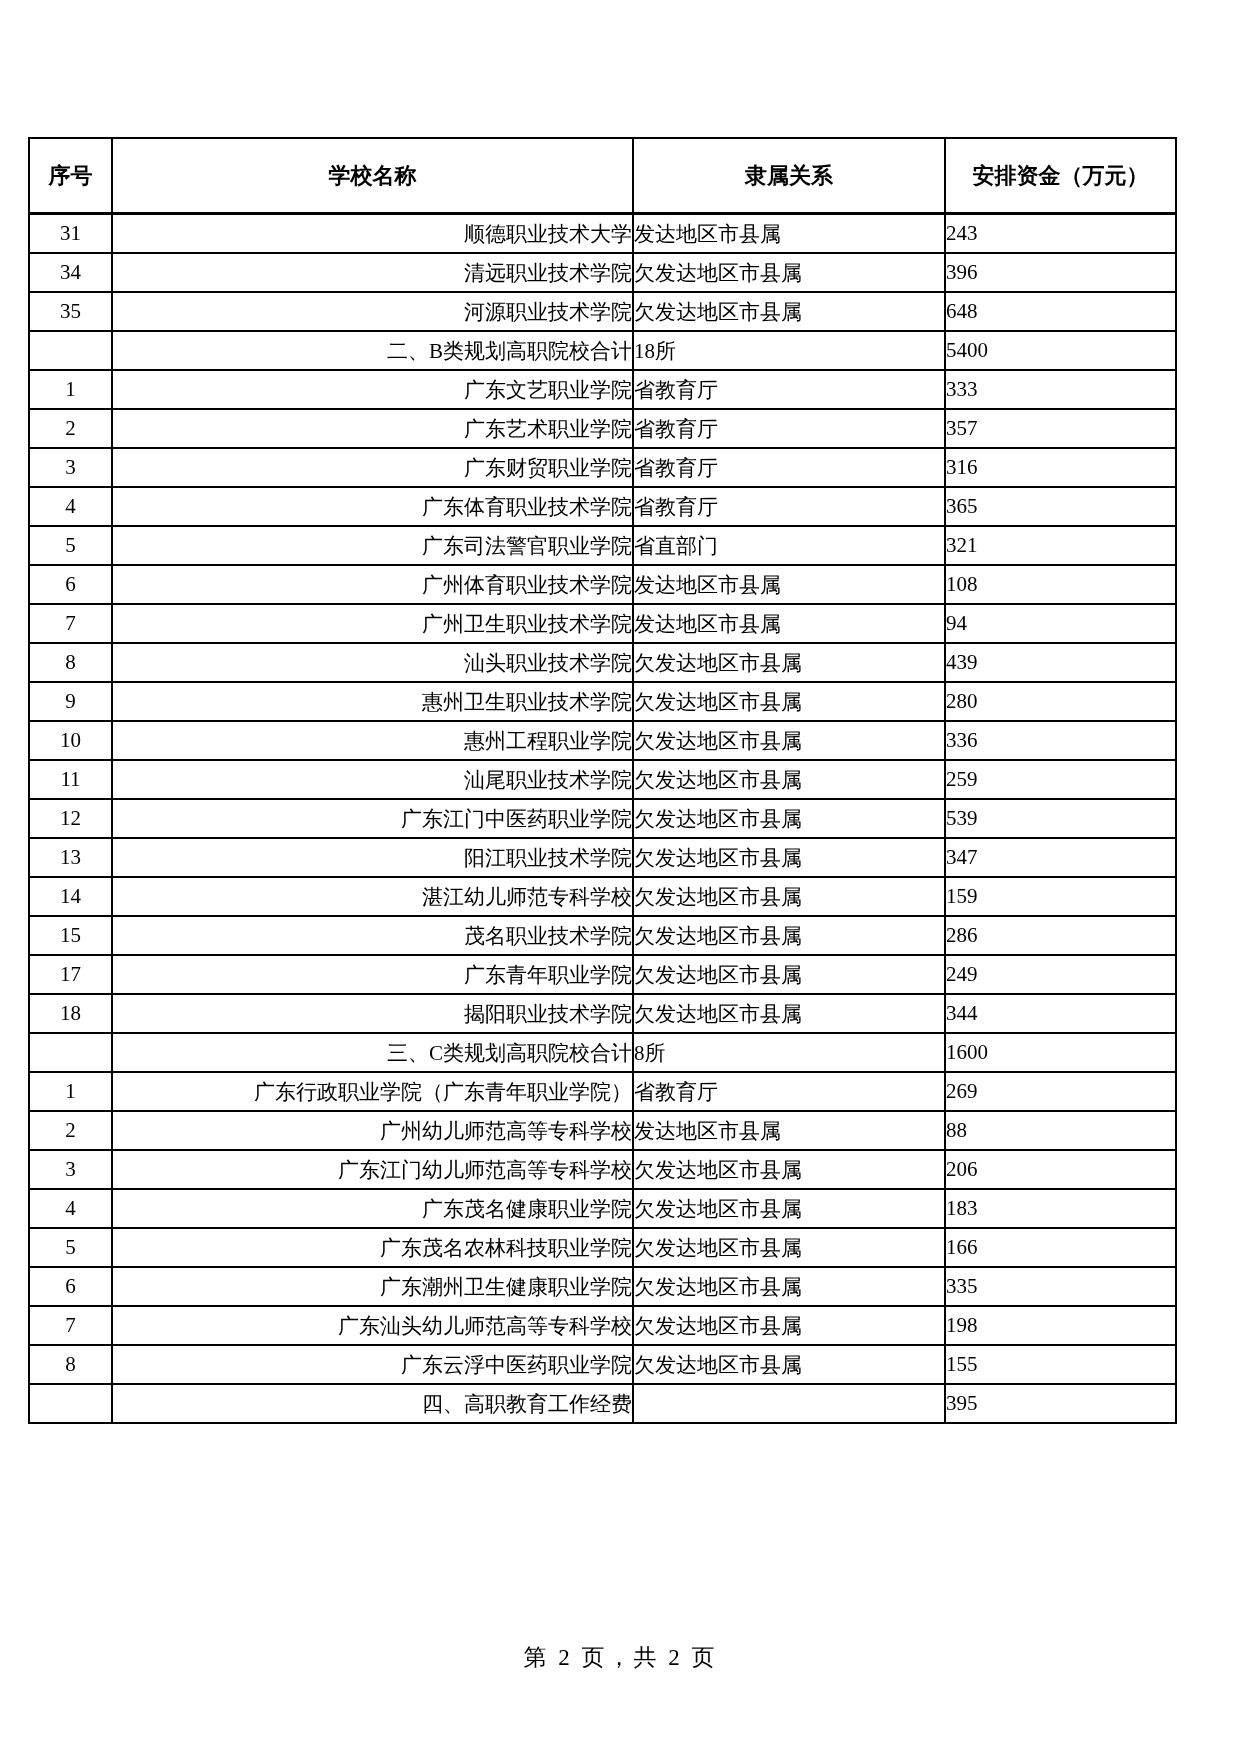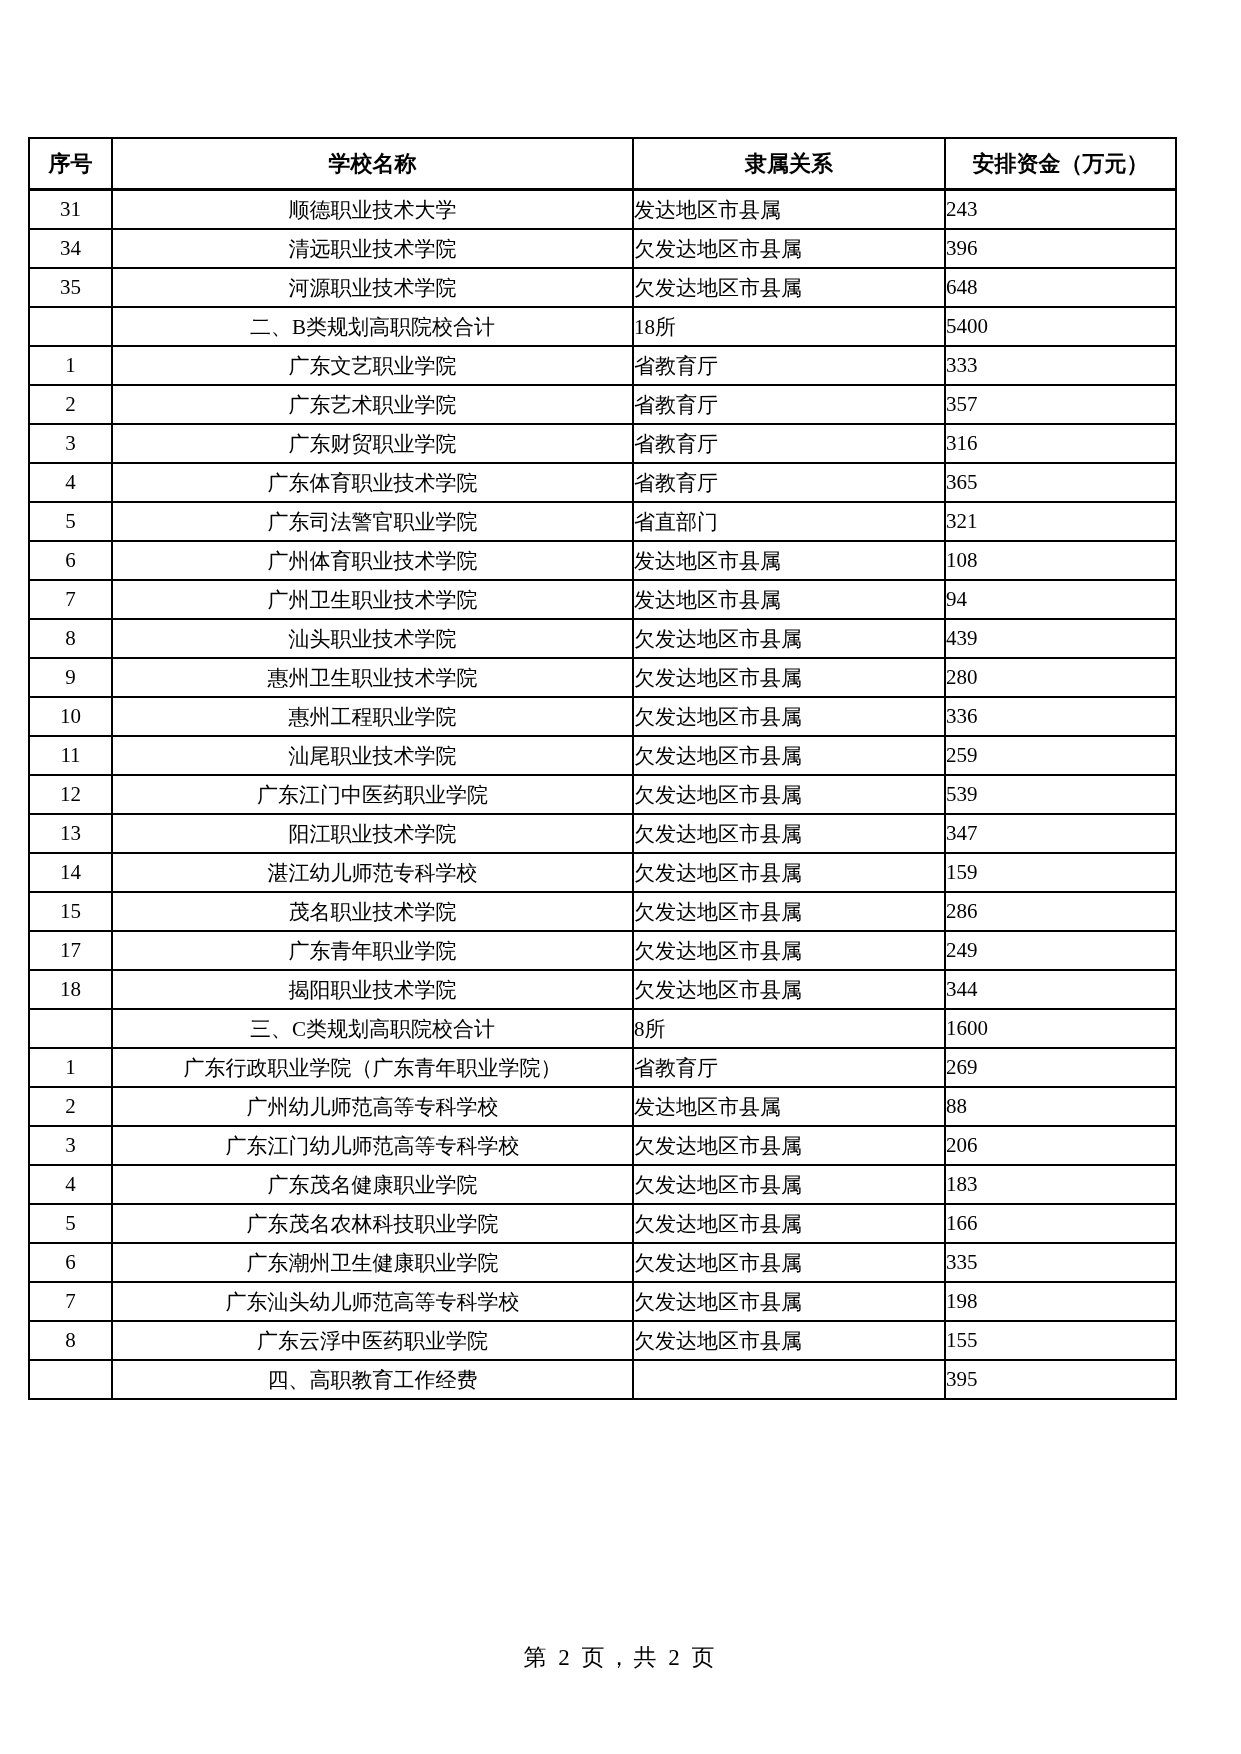--- a/index.html
+++ b/index.html
@@ -32,29 +32,29 @@
     overflow: hidden;
     white-space: nowrap;
   }
   table.doc-table th {
     font-family: "Liberation Sans", "DejaVu Sans", sans-serif;
     font-weight: bold;
     font-size: 22px;
     height: 41px;
     text-align: center;
     border-bottom: 3px solid #000000;
-    padding: 4px;
+    padding: 16px;
   }
   table.doc-table td {
     font-size: 21px;
     height: 37px;
     padding: 0;
   }
   td.cell-no  { text-align: center; font-size: 20px; }
-  td.cell-name { text-align: center; padding-left: 6px; }
+  td.cell-name { text-align: right; padding-left: 6px; }
   td.cell-aff  { text-align: left; padding-left: 6px; }
   td.cell-amt  { font-size: 20px; }
   .page-footer {
     position: absolute;
     top: 1642px;
     left: 0;
     width: 100%;
     text-align: center;
     font-size: 23px;
     letter-spacing: 3px;

